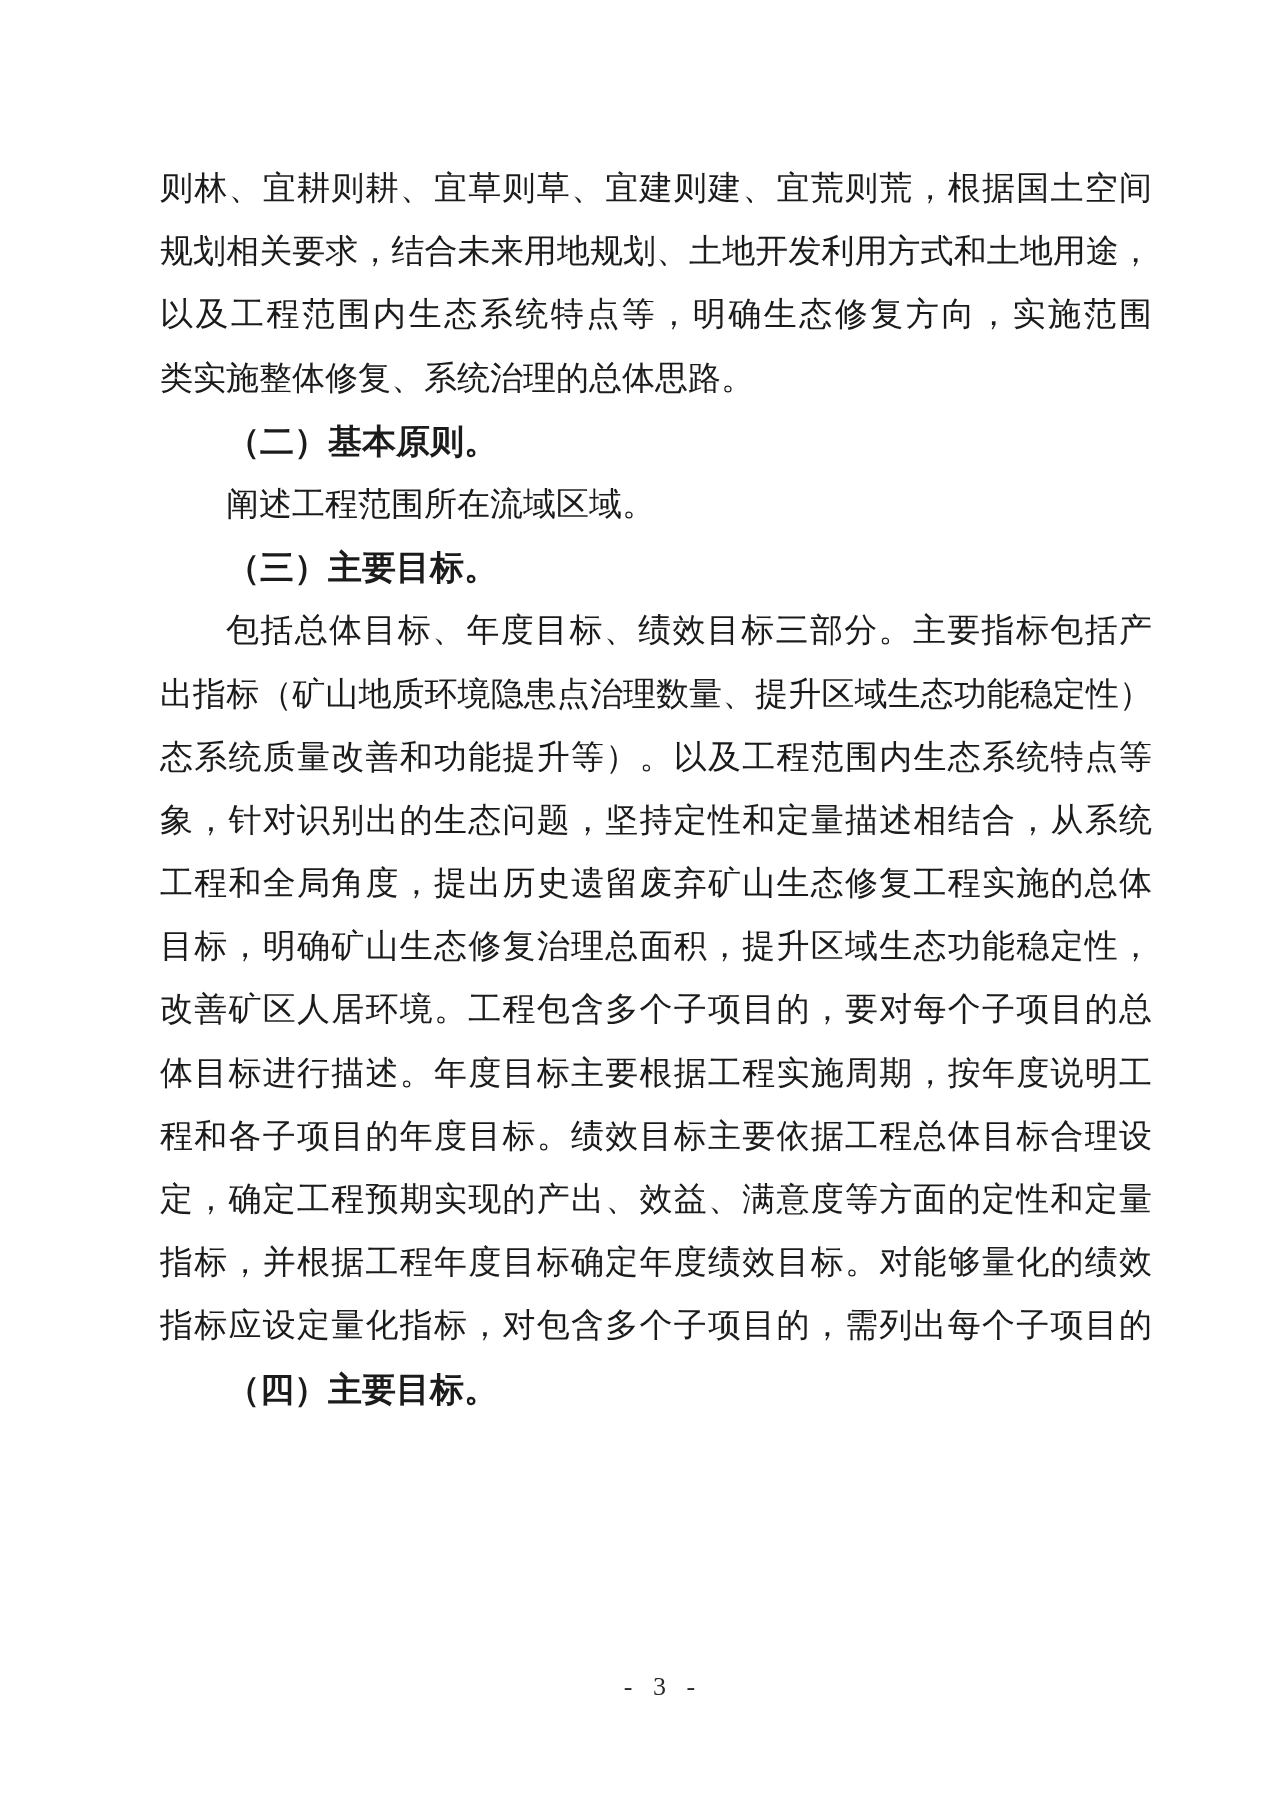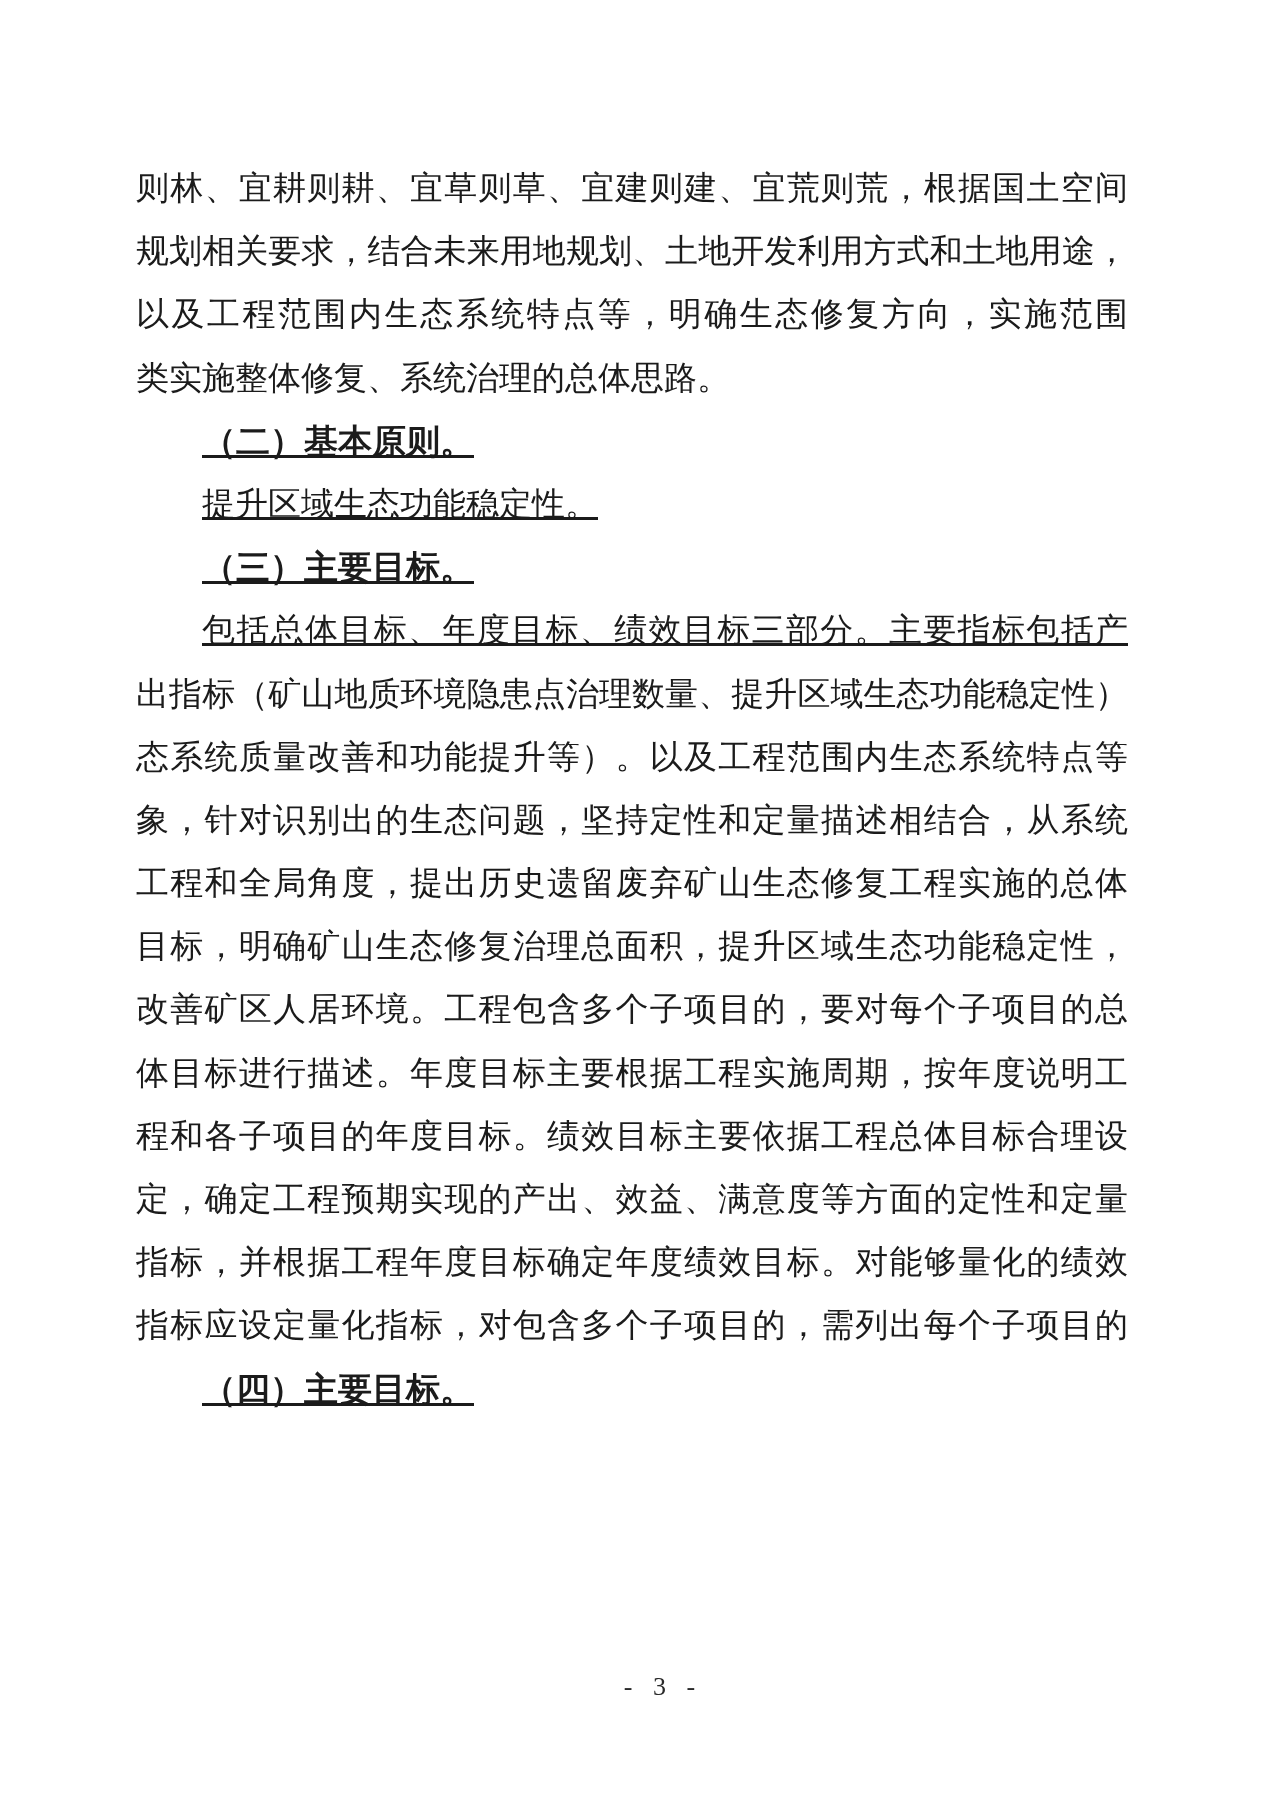--- a/index.html
+++ b/index.html
@@ -11,41 +11,40 @@
     position: relative;
     width: 1280px;
     height: 1811px;
     background: #ffffff;
     overflow: hidden;
     font-family: "Liberation Serif", "DejaVu Serif", serif;
     color: #1b1b1b;
   }
   .content {
     position: absolute;
-    left: 136px;
+    left: 160px;
     top: 157px;
     width: 992px;
   }
   .line {
     font-size: 33px;
     line-height: 63.2px;
     height: 63.2px;
     font-weight: 400;
     letter-spacing: 0;
     white-space: nowrap;
   }
   .line.justify {
     white-space: normal;
     text-align: justify;
     text-align-last: justify;
     text-justify: inter-character;
   }
   .line.indent {
     text-indent: 66px;
-    text-decoration: underline;
   }
   .line.heading {
     font-weight: 700;
     font-size: 34px;
   }
   .footer {
     position: absolute;
     top: 1672px;
     left: 0;
     width: 100%;
@@ -59,21 +58,21 @@
 </head>
 <body>
 
 <div class="page">
   <main class="content" id="content">
       <div class="line justify">则林、宜耕则耕、宜草则草、宜建则建、宜荒则荒，根据国土空间</div>
       <div class="line justify">规划相关要求，结合未来用地规划、土地开发利用方式和土地用途，</div>
       <div class="line justify">以及工程范围内生态系统特点等，明确生态修复方向，实施范围</div>
       <div class="line">类实施整体修复、系统治理的总体思路。</div>
       <div class="line heading indent">（二）基本原则。</div>
-      <div class="line indent">提升区域生态功能稳定性。</div>
+      <div class="line indent">阐述工程范围所在流域区域。</div>
       <div class="line heading indent">（三）主要目标。</div>
       <div class="line indent justify">包括总体目标、年度目标、绩效目标三部分。主要指标包括产</div>
       <div class="line justify">出指标（矿山地质环境隐患点治理数量、提升区域生态功能稳定性）</div>
       <div class="line justify">态系统质量改善和功能提升等）。以及工程范围内生态系统特点等</div>
       <div class="line justify">象，针对识别出的生态问题，坚持定性和定量描述相结合，从系统</div>
       <div class="line justify">工程和全局角度，提出历史遗留废弃矿山生态修复工程实施的总体</div>
       <div class="line justify">目标，明确矿山生态修复治理总面积，提升区域生态功能稳定性，</div>
       <div class="line justify">改善矿区人居环境。工程包含多个子项目的，要对每个子项目的总</div>
       <div class="line justify">体目标进行描述。年度目标主要根据工程实施周期，按年度说明工</div>
       <div class="line justify">程和各子项目的年度目标。绩效目标主要依据工程总体目标合理设</div>

